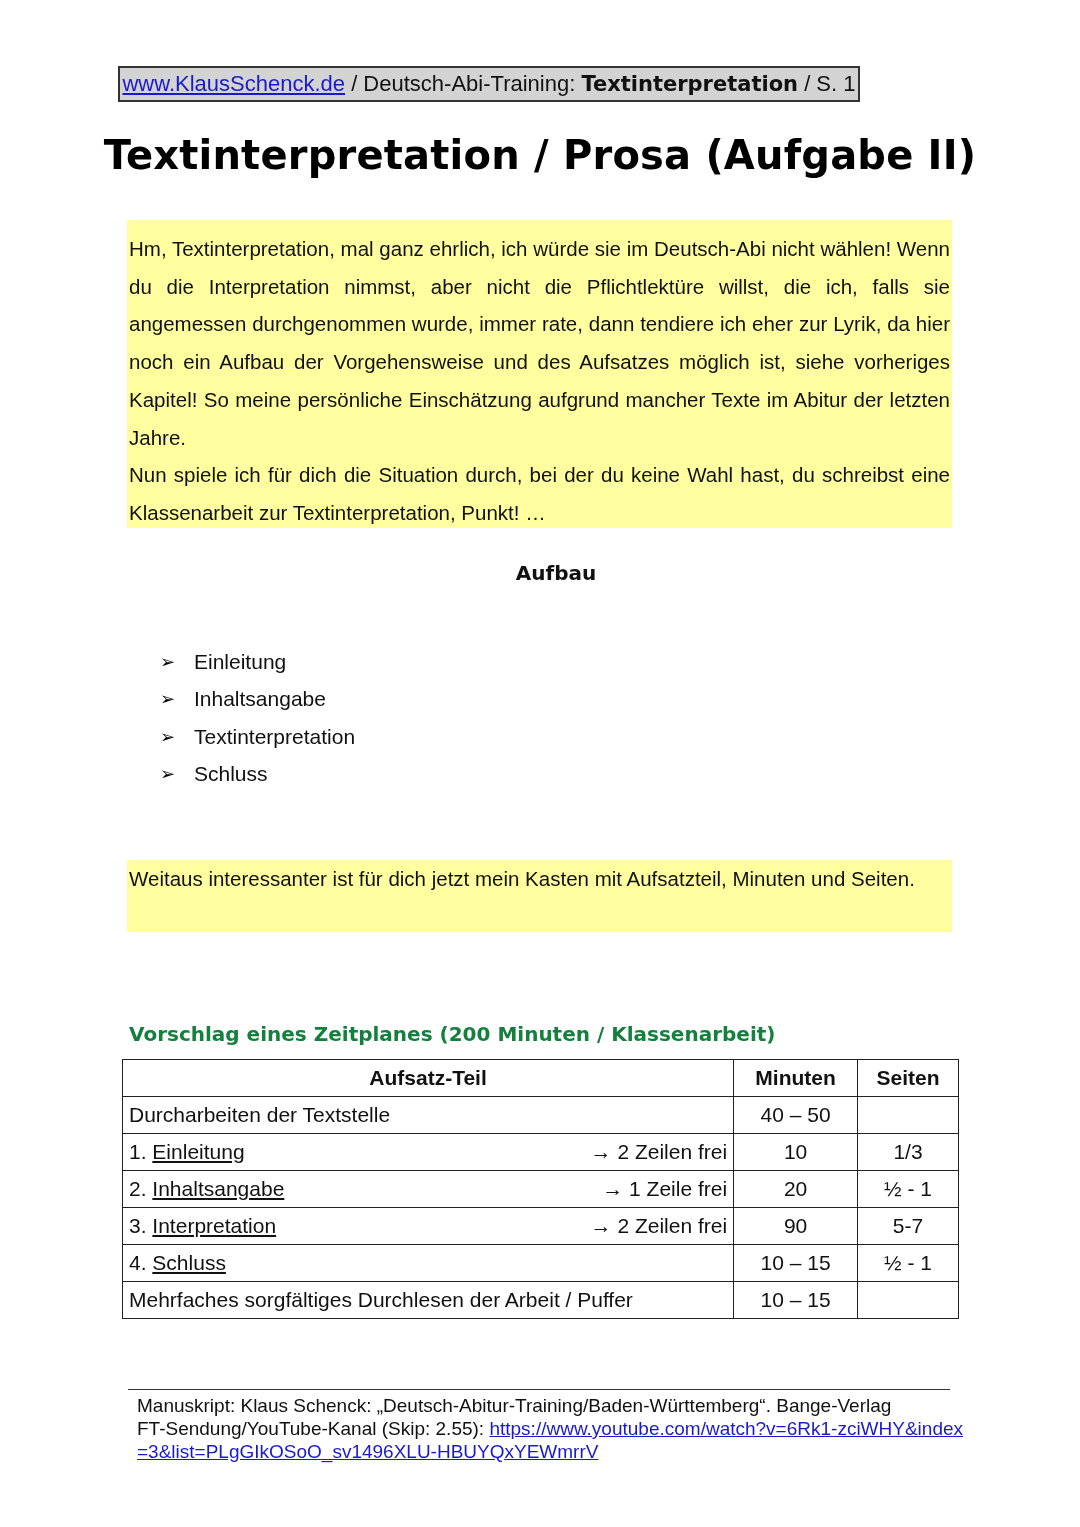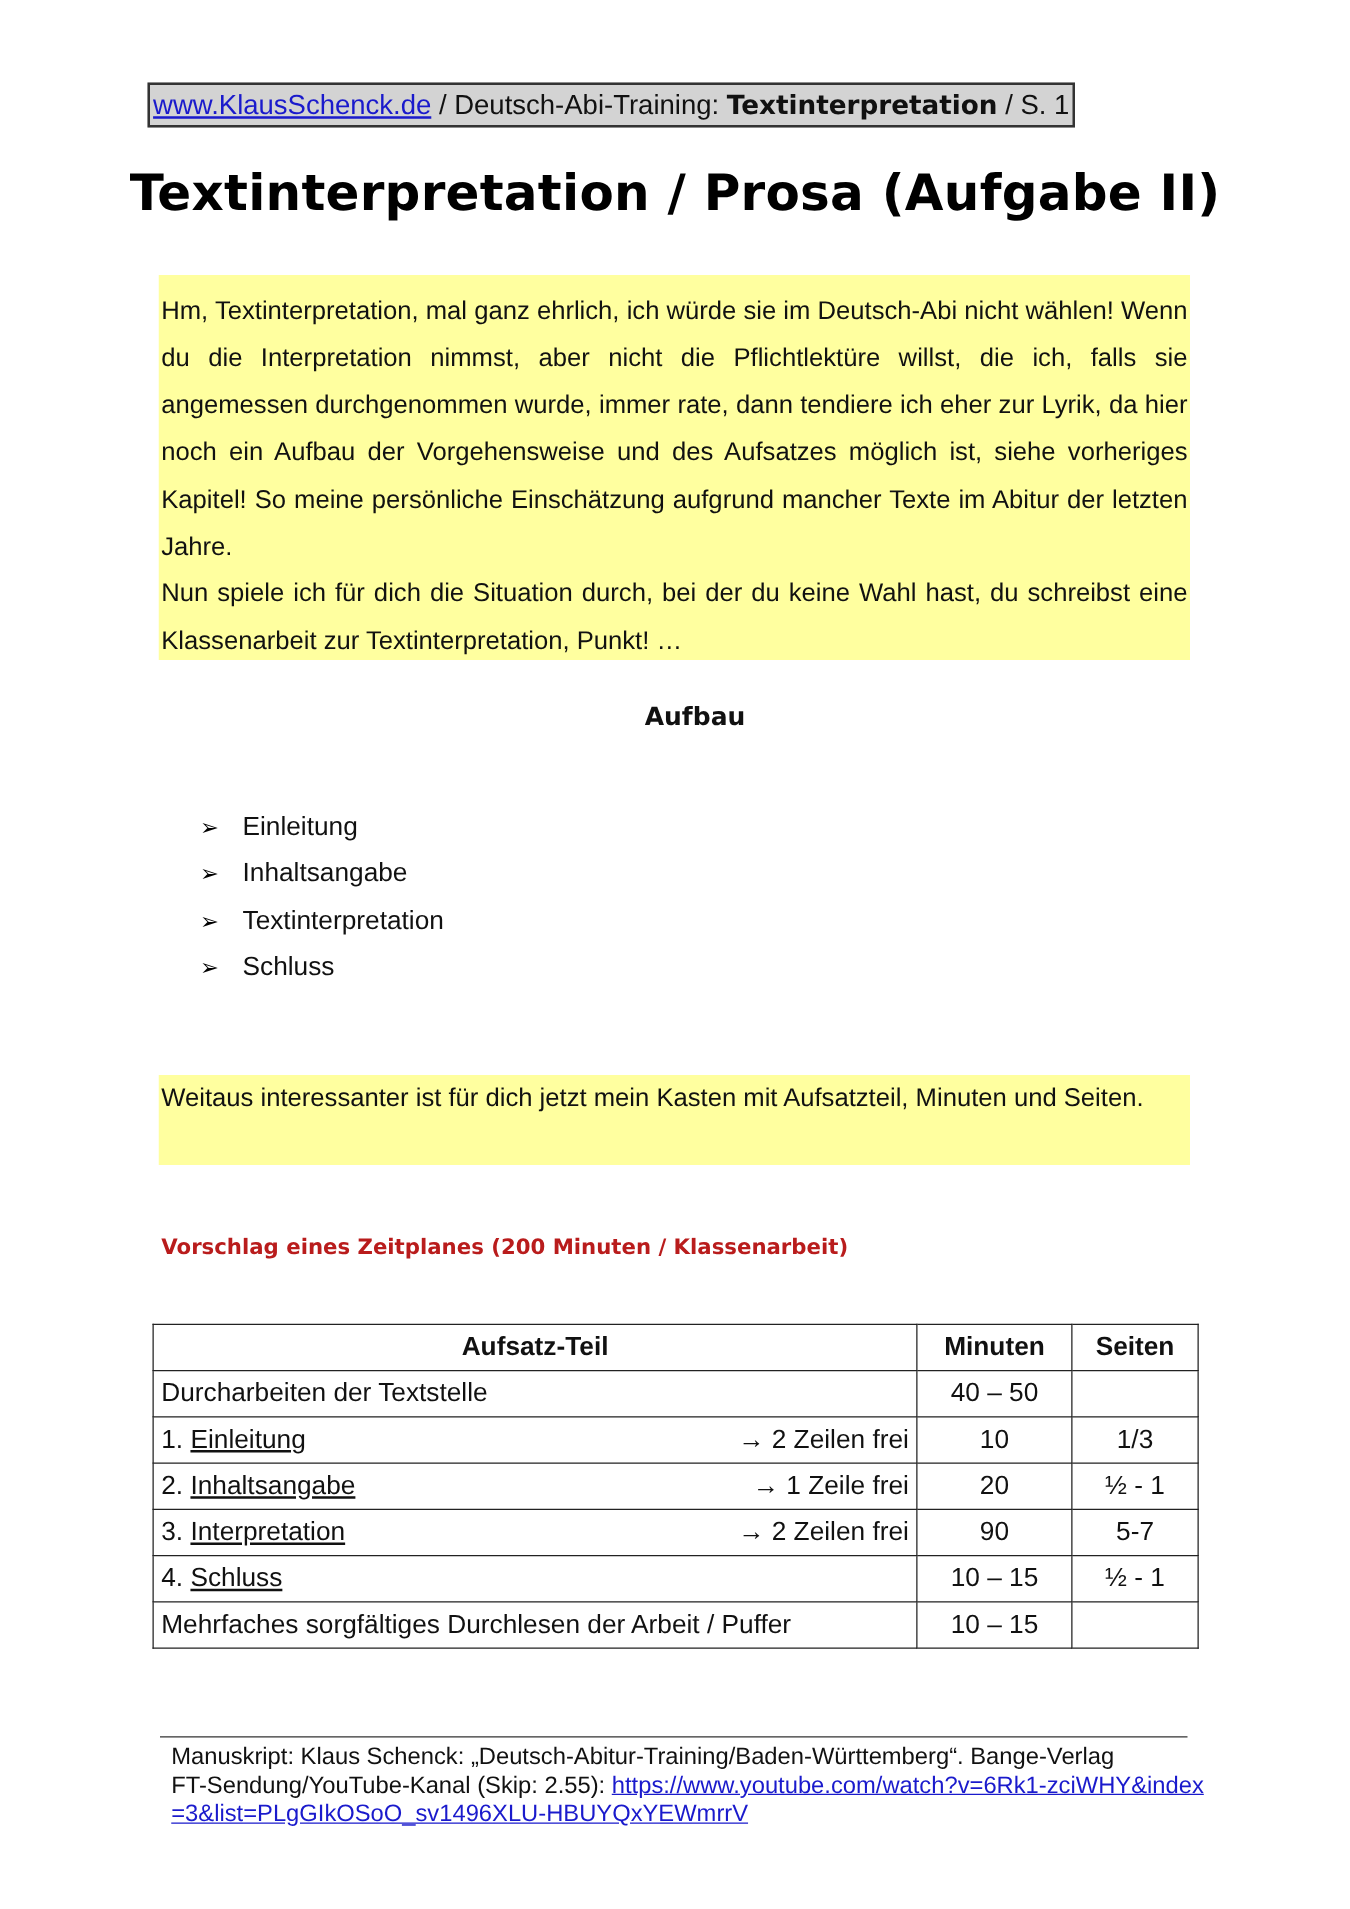--- a/index.html
+++ b/index.html
@@ -31,22 +31,22 @@
   #intro { top: 192px; height: 308px; padding-top: 10px; margin-top: 28px; }
   #weitaus { top: 831px; height: 72px; padding-top: 0; text-align: left; margin-top: 29px; }
   .subhead {
     position: absolute; left: 16px; width: 1080px; top: 561px; text-align: center;
     font-family: "DejaVu Sans", sans-serif; font-weight: bold; font-size: 20px;
   }
   .list { position: absolute; left: 160px; top: 643px; margin: 0; padding: 0; list-style: none; }
   .list li { display: flex; align-items: center; height: 37.5px; font-size: 21px; }
   .list .arrow { width: 34px; font-size: 18px; color: #000; }
   .section-title {
-    position: absolute; left: 129px; top: 988px;
-    font-family: "DejaVu Sans", sans-serif; font-weight: bold; font-size: 17px; color: #b91c1c;
+    position: absolute; left: 129px; top: 1022px;
+    font-family: "DejaVu Sans", sans-serif; font-weight: bold; font-size: 20px; color: #15803d;
   }
   table.plan {
     position: absolute; left: 122px; top: 1059px; width: 837px;
     border-collapse: collapse; font-size: 21px;
   }
   table.plan td, table.plan th {
     border: 1.5px solid #222; height: 37px; padding: 0 6px; box-sizing: border-box;
   }
   table.plan th { font-weight: bold; text-align: center; }
   table.plan td.c { text-align: center; }

